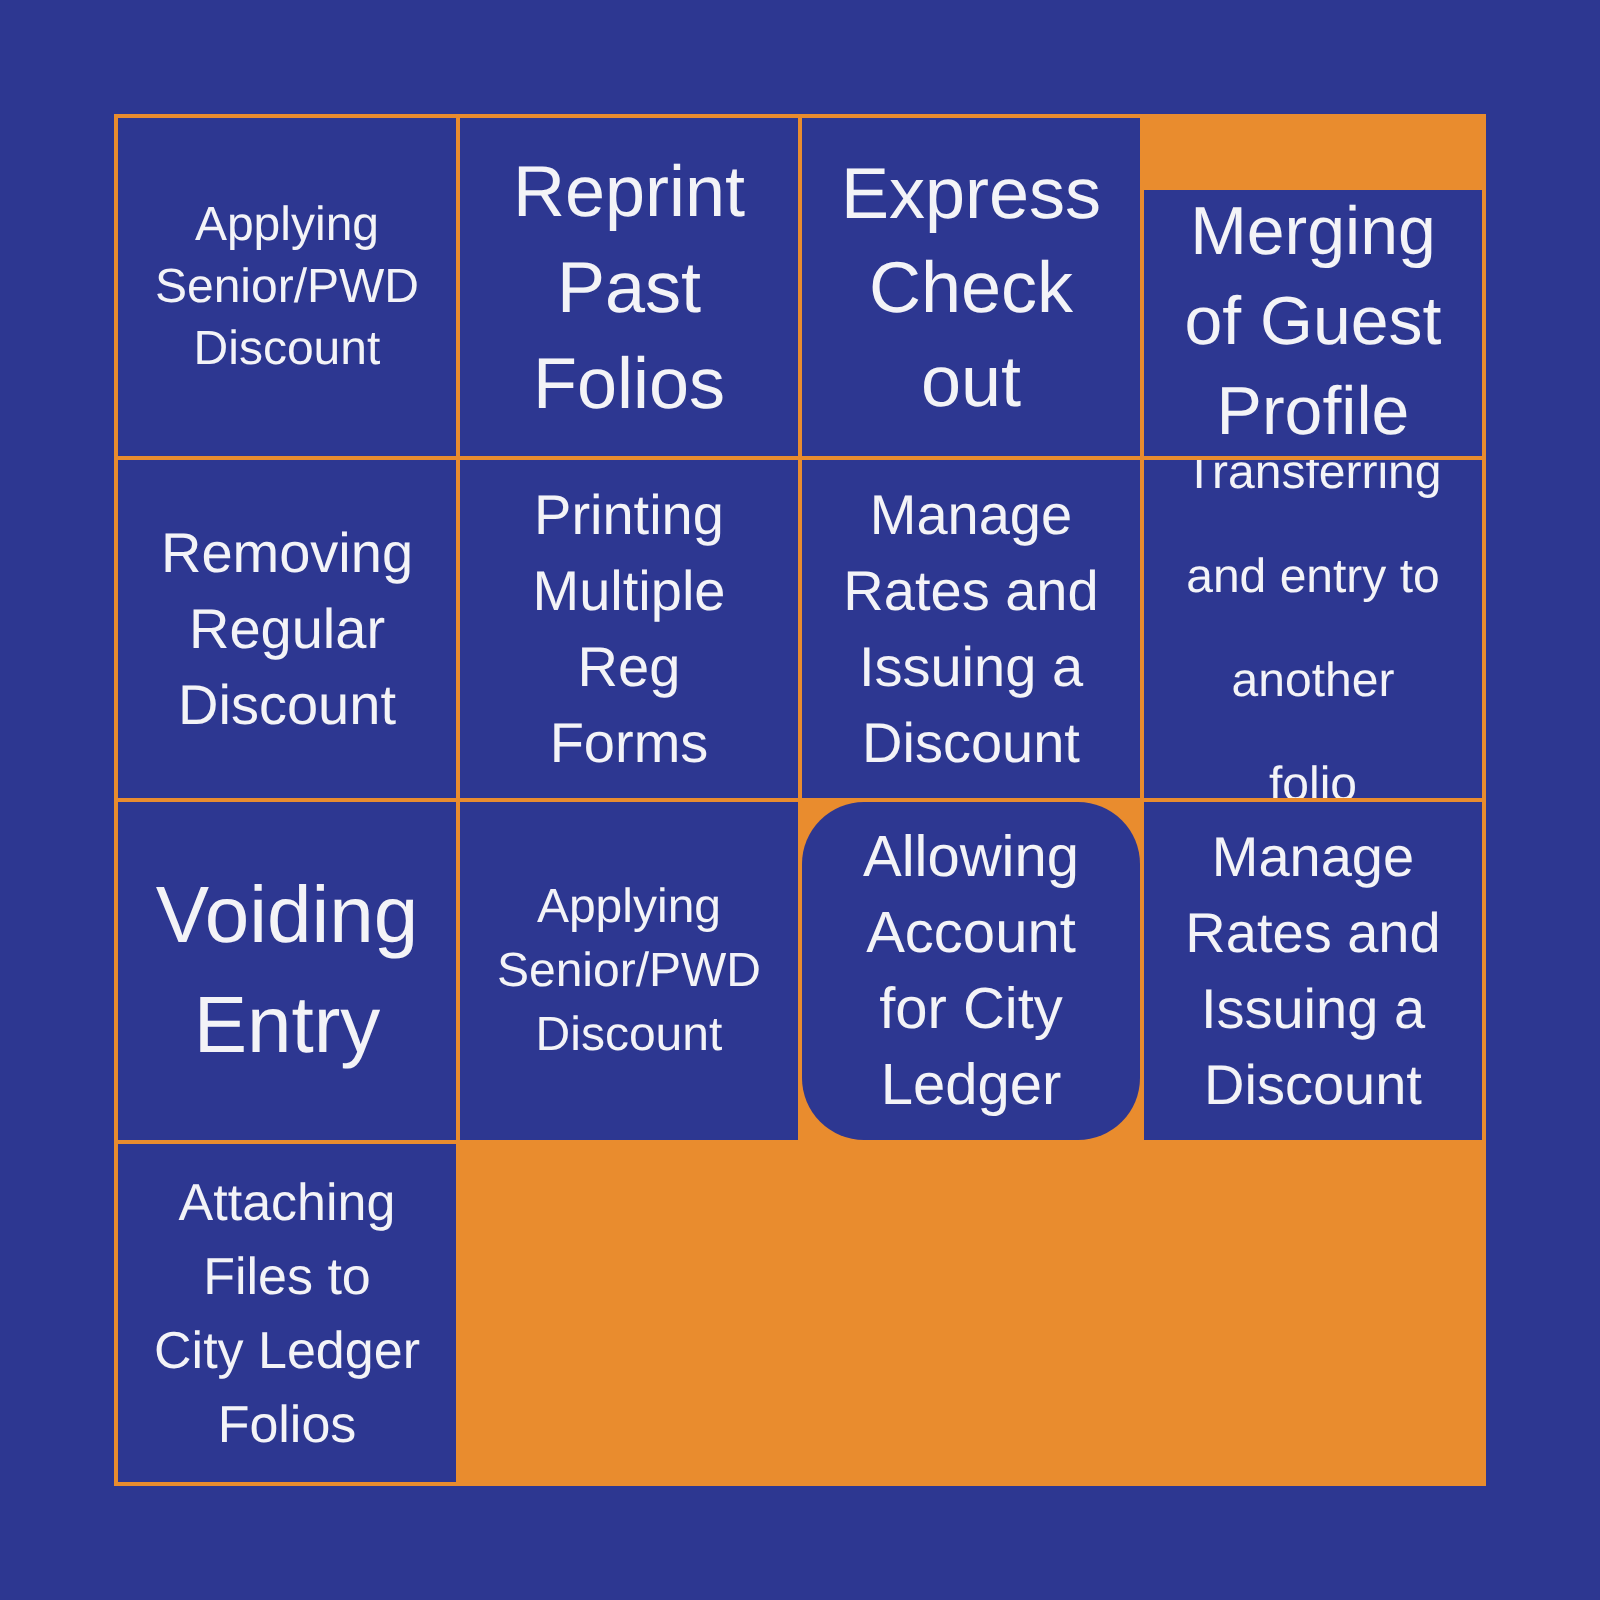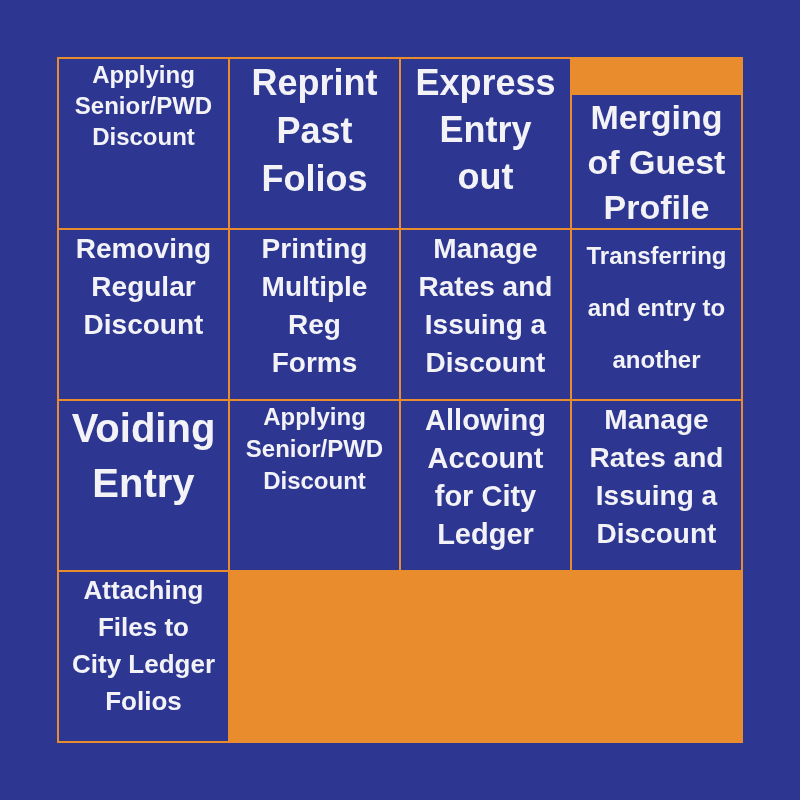--- a/index.html
+++ b/index.html
@@ -28,38 +28,37 @@
     grid-template-columns:repeat(4,1fr);
     grid-template-rows:repeat(4,1fr);
     background:var(--grid-line);
     gap:2px;
     padding:2px;
   }
   .cell{
     background:var(--background);
     color:var(--text);
     display:flex;
-    align-items:flex-start;
+    align-items:center;
     justify-content:center;
     text-align:center;
     overflow:hidden;
-    font-weight:bold;
   }
   .cell span{
     white-space:pre-line;
     display:block;
   }
   
   .s24{font-size:24px;line-height:31px;}
   .s24w{font-size:24px;line-height:52px;}
   .s24t{font-size:24px;line-height:32px;}
   .s26{font-size:26px;line-height:36px;}
   .s26w{font-size:26px;line-height:37px;}
   .s28{font-size:28px;line-height:38px;}
-  .s29{font-size:29px;line-height:38px;}
+  .s29{font-size:29px;line-height:38px;border-radius:31px;}
   .s33{font-size:33px;line-height:44px;}
   .s34{font-size:34px;line-height:45px;margin-top:36px;}
   .s36{font-size:36px;line-height:48px;}
   .s36e{font-size:36px;line-height:47px;}
   .s40{font-size:40px;line-height:55px;}
 </style>
 </head>
 <body>
 
 <div class="canvas">
@@ -70,21 +69,21 @@
 Senior/PWD
 Discount</span>
       </div>
     <div class="cell s36">
         <span>Reprint
 Past
 Folios</span>
       </div>
     <div class="cell s36e">
         <span>Express
-Entry
+Check
 out</span>
       </div>
 
     <div class="cell s34">
         <span>Merging
 of Guest
 Profile</span>
       </div>
     <div class="cell s28">
         <span>Removing

